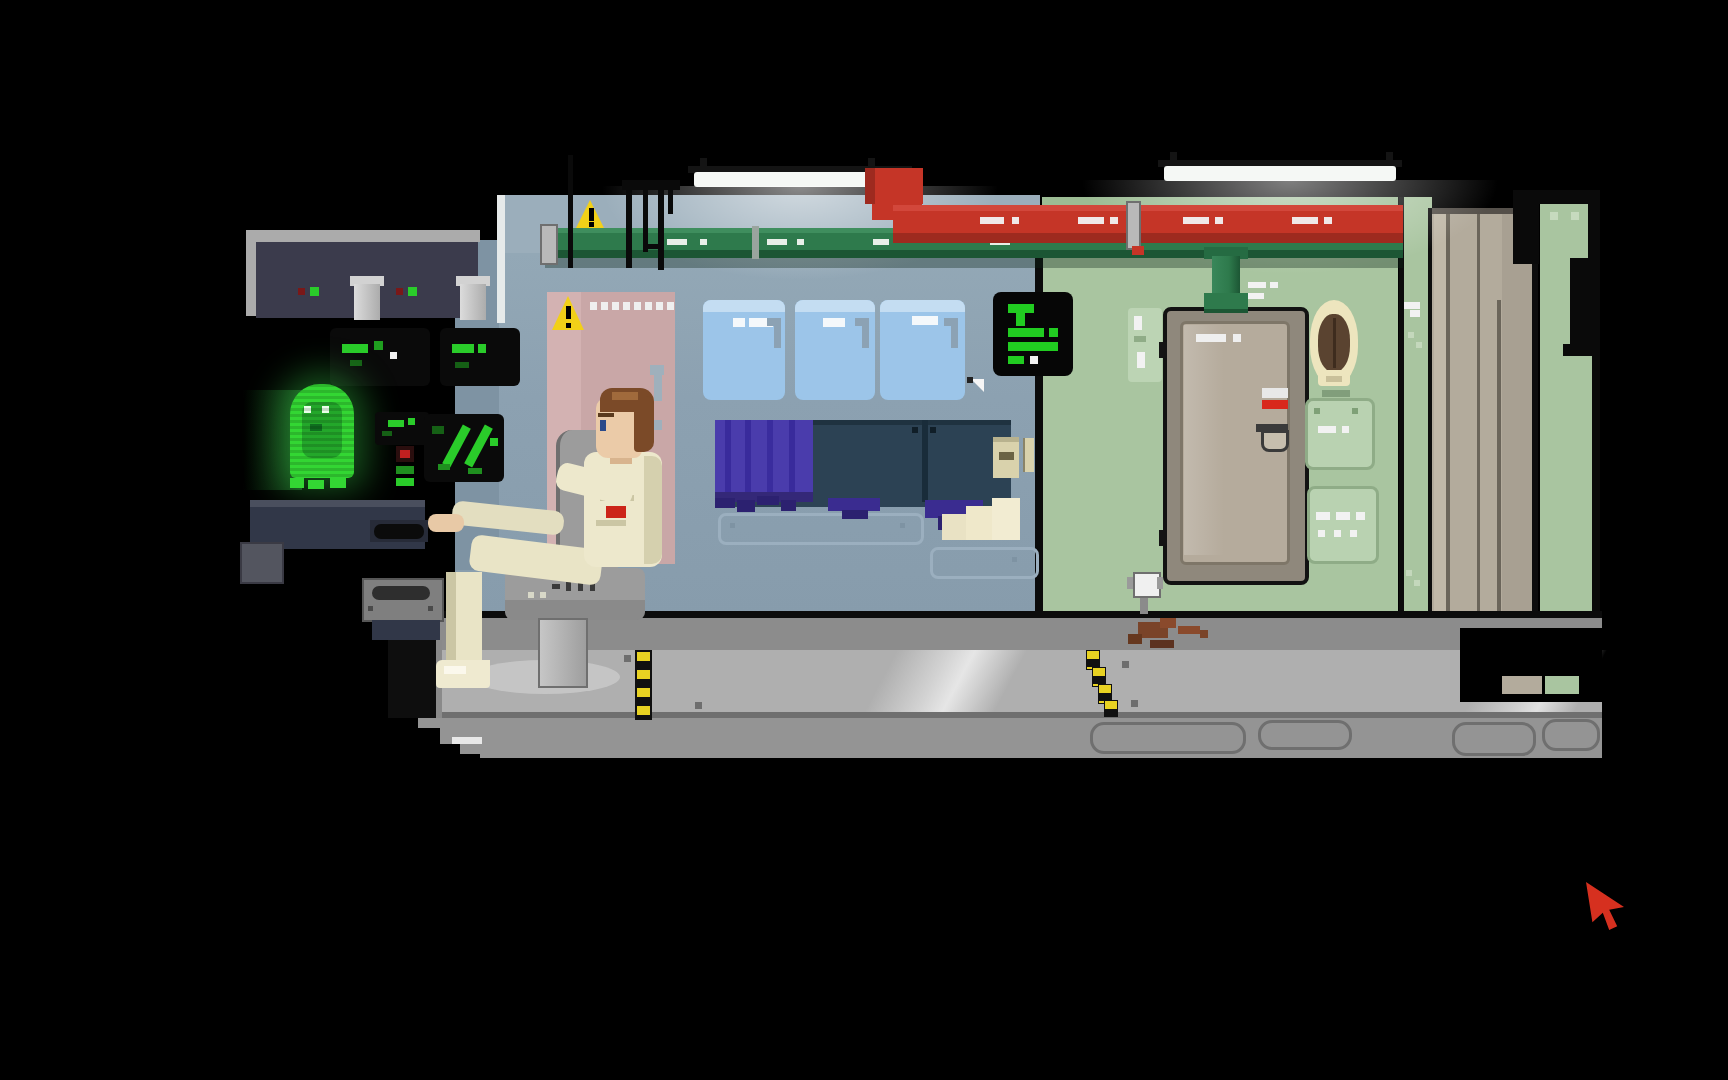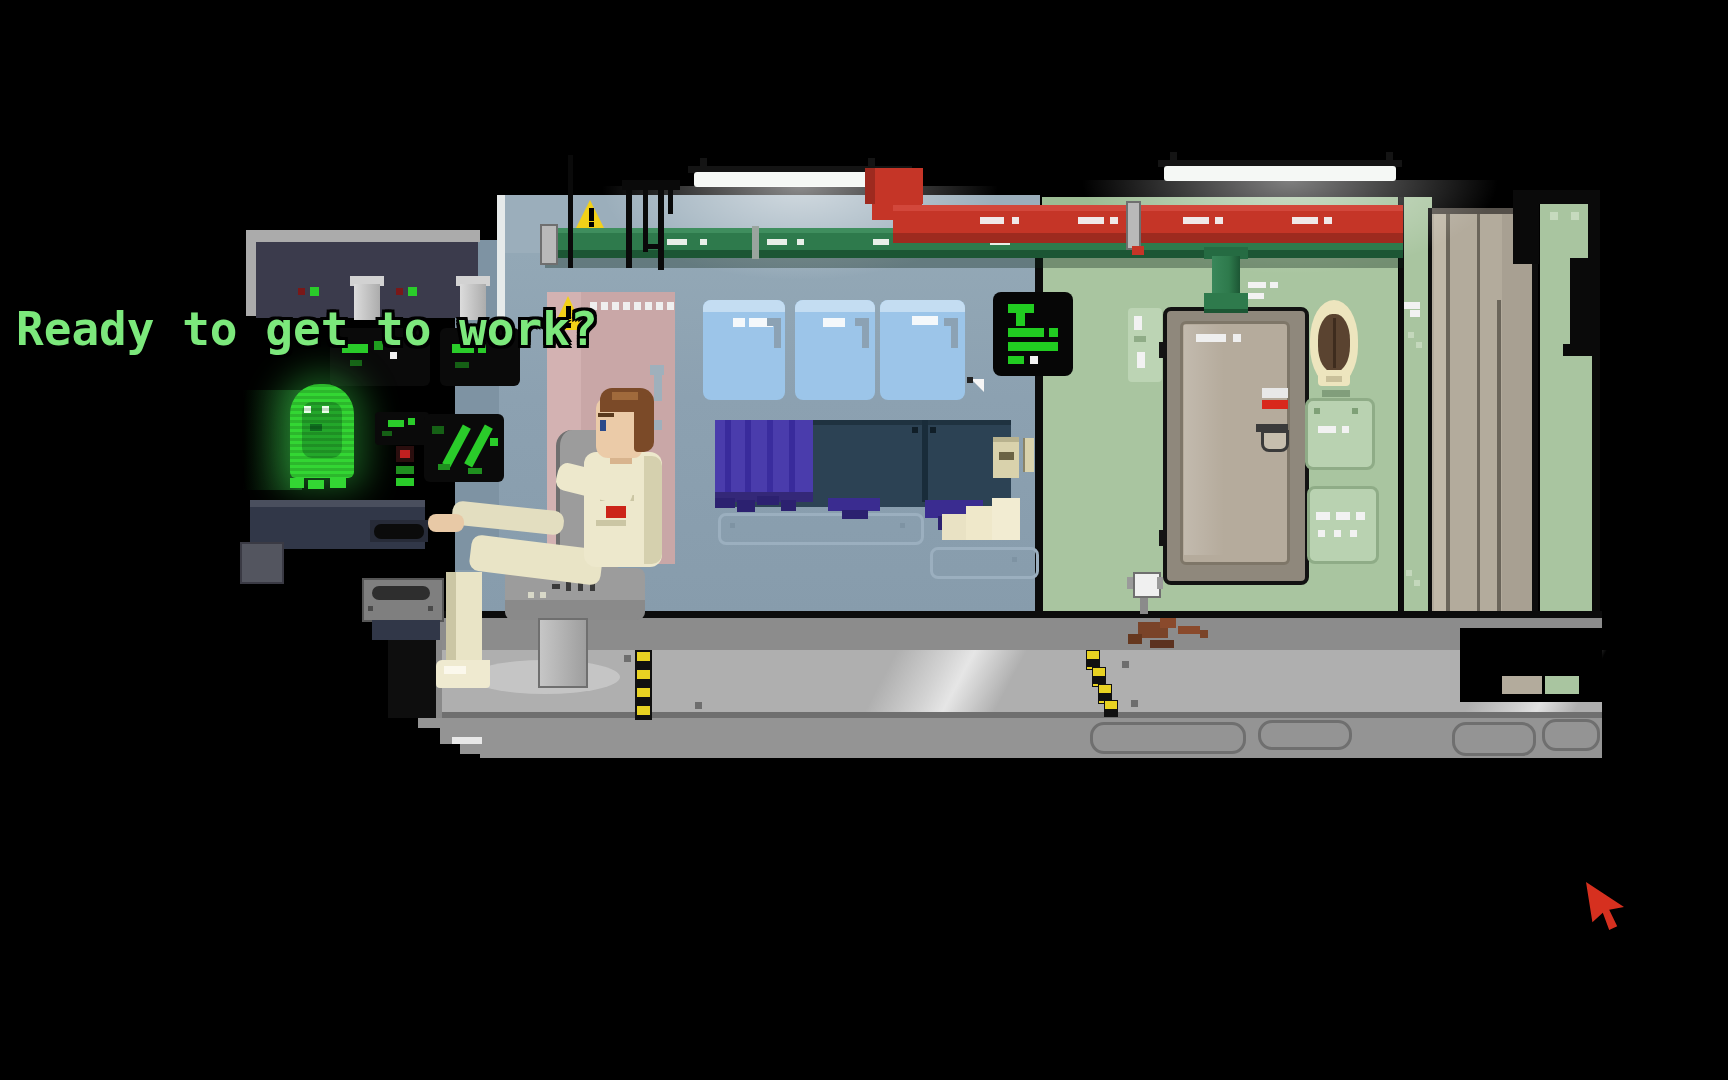--- a/index.html
+++ b/index.html
@@ -341,17 +341,16 @@
   <div class="a" style="left:452px;top:506px;width:112px;height:24px;background:#E3DEC0;border-radius:10px;transform:rotate(6deg);"></div>
   <div class="a" style="left:428px;top:514px;width:36px;height:18px;background:#E8C9A6;border-radius:8px;"></div>
   <div class="a" style="left:610px;top:450px;width:22px;height:14px;background:#D8B48E;"></div>
   <div class="a" style="left:596px;top:398px;width:46px;height:60px;background:#EBCBA8;border-radius:10px 14px 8px 12px;"></div>
   <div class="a" style="left:600px;top:388px;width:54px;height:24px;background:#7B4A28;border-radius:12px 14px 0 0;"></div>
   <div class="a" style="left:634px;top:396px;width:20px;height:56px;background:#7B4A28;border-radius:0 8px 10px 4px;"></div>
   <div class="a" style="left:612px;top:392px;width:26px;height:8px;background:#A06A3C;"></div>
   <div class="a" style="left:598px;top:413px;width:16px;height:4px;background:#5A3A1E;"></div>
   <div class="a" style="left:600px;top:420px;width:6px;height:11px;background:#2A4A8A;"></div>
 
-  <div id="dialogue" class="a" style="left:16px;top:302px;color:#7CE87C;">Ready to get to work?</div>
 
   <div id="cursor" class="a" style="left:1586px;top:882px;width:40px;height:48px;background:#D6301F;"></div>
 
 </div>
 
 </body></html>

